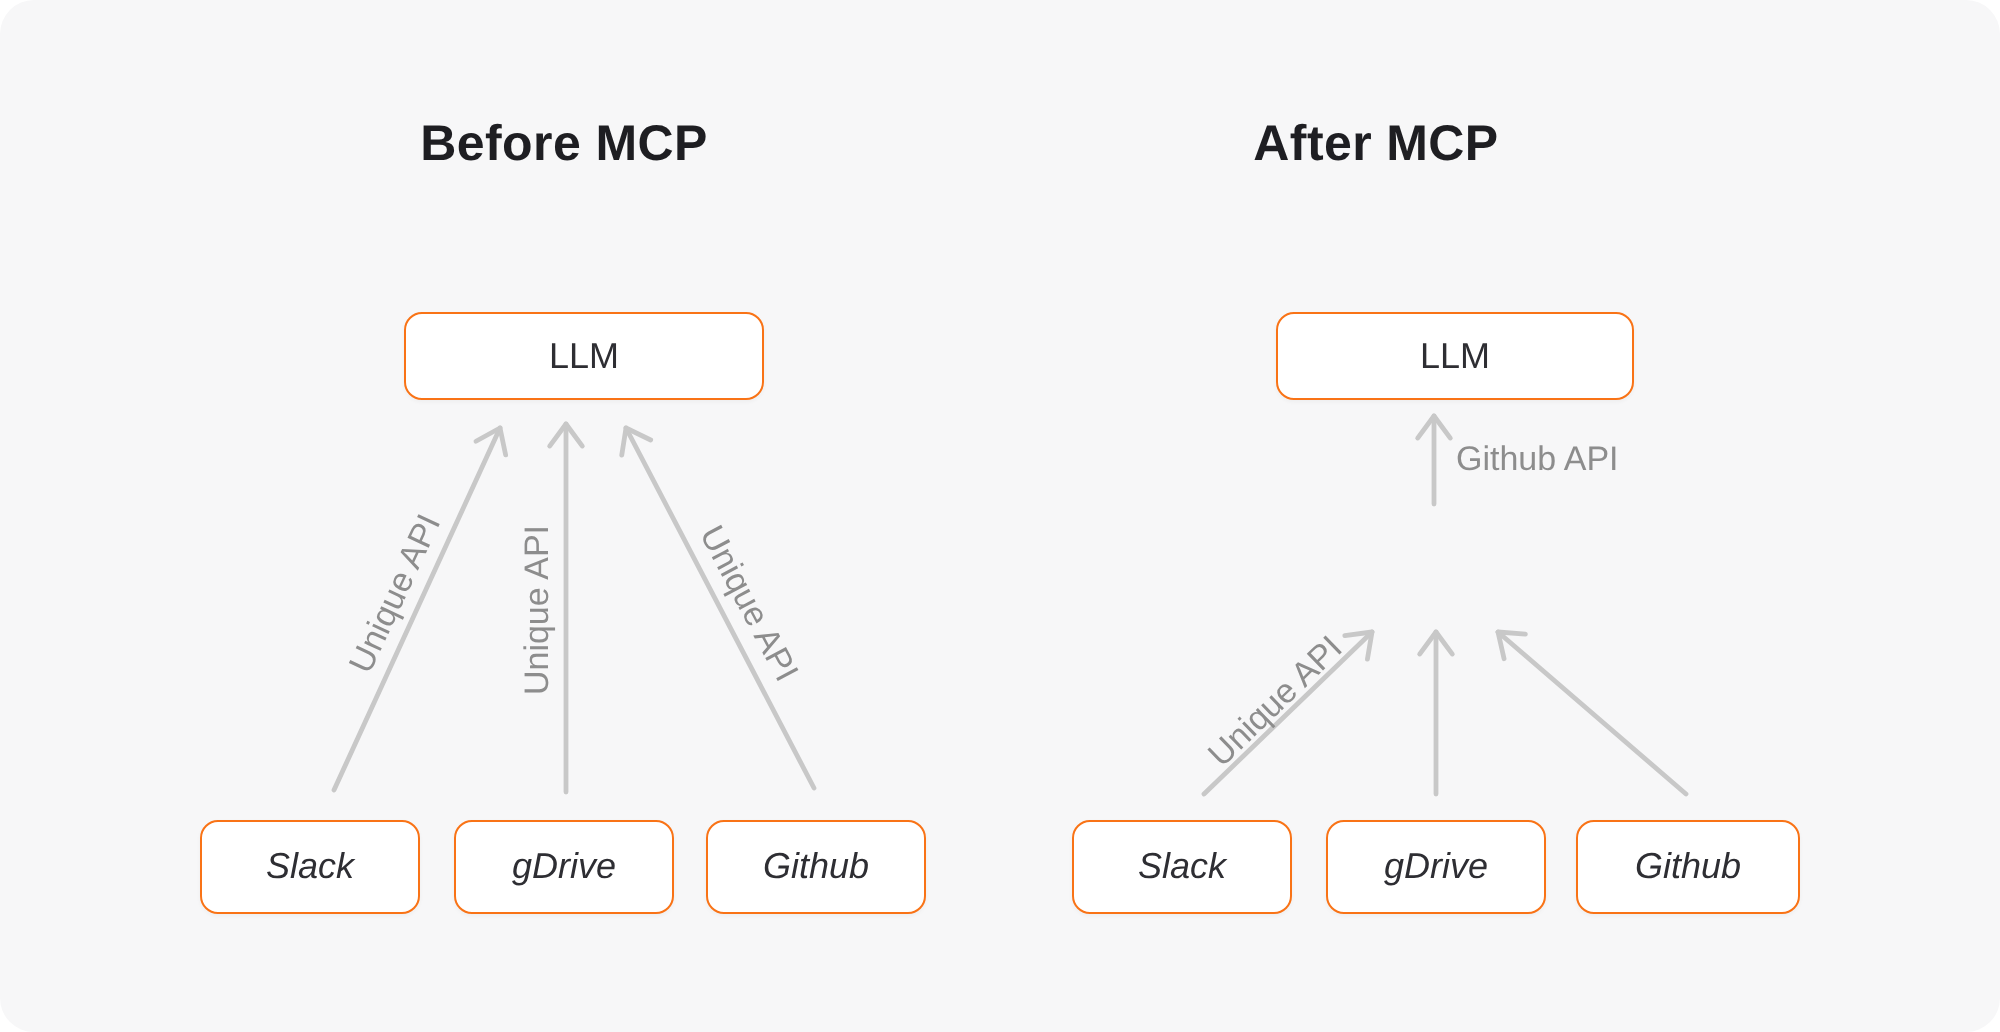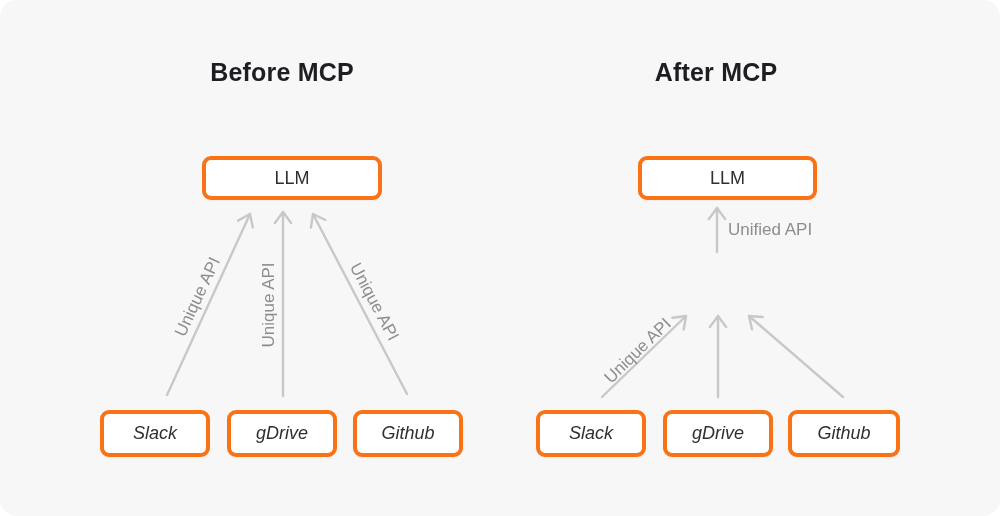--- a/index.html
+++ b/index.html
@@ -20,26 +20,26 @@
     position: absolute;
     top: 58px;
     width: 360px;
     text-align: center;
     font-size: 25px;
     font-weight: 700;
     color: #1e1e22;
     letter-spacing: 0.2px;
   }
   .title-before { left: 102px; }
-  .title-after  { left: 536px; }
+  .title-after  { left: 508px; }
 
   .node {
     position: absolute;
     background: #ffffff;
-    border: 4px solid #f97316;
+    border: 1px solid #f97316;
     border-radius: 9px;
     box-sizing: border-box;
     display: flex;
     align-items: center;
     justify-content: center;
     font-size: 18px;
     color: #2e2e33;
     box-shadow: 0 1px 2px rgba(20,20,20,0.04);
   }
   .llm-before { left: 202px; top: 156px; width: 180px; height: 44px; }
@@ -108,15 +108,15 @@
 
   <div class="node llm-after">LLM</div>
   <div class="node src a-slack">Slack</div>
   <div class="node src a-gdrive">gDrive</div>
   <div class="node src a-github">Github</div>
 
   <div class="alabel rot lab-1">Unique API</div>
   <div class="alabel rot lab-2">Unique API</div>
   <div class="alabel rot lab-3">Unique API</div>
   <div class="alabel rot lab-4">Unique API</div>
-  <div class="alabel lab-unified">Unified API</div>
+  <div class="alabel lab-unified">Github API</div>
 
 </div>
 
 </body></html>

